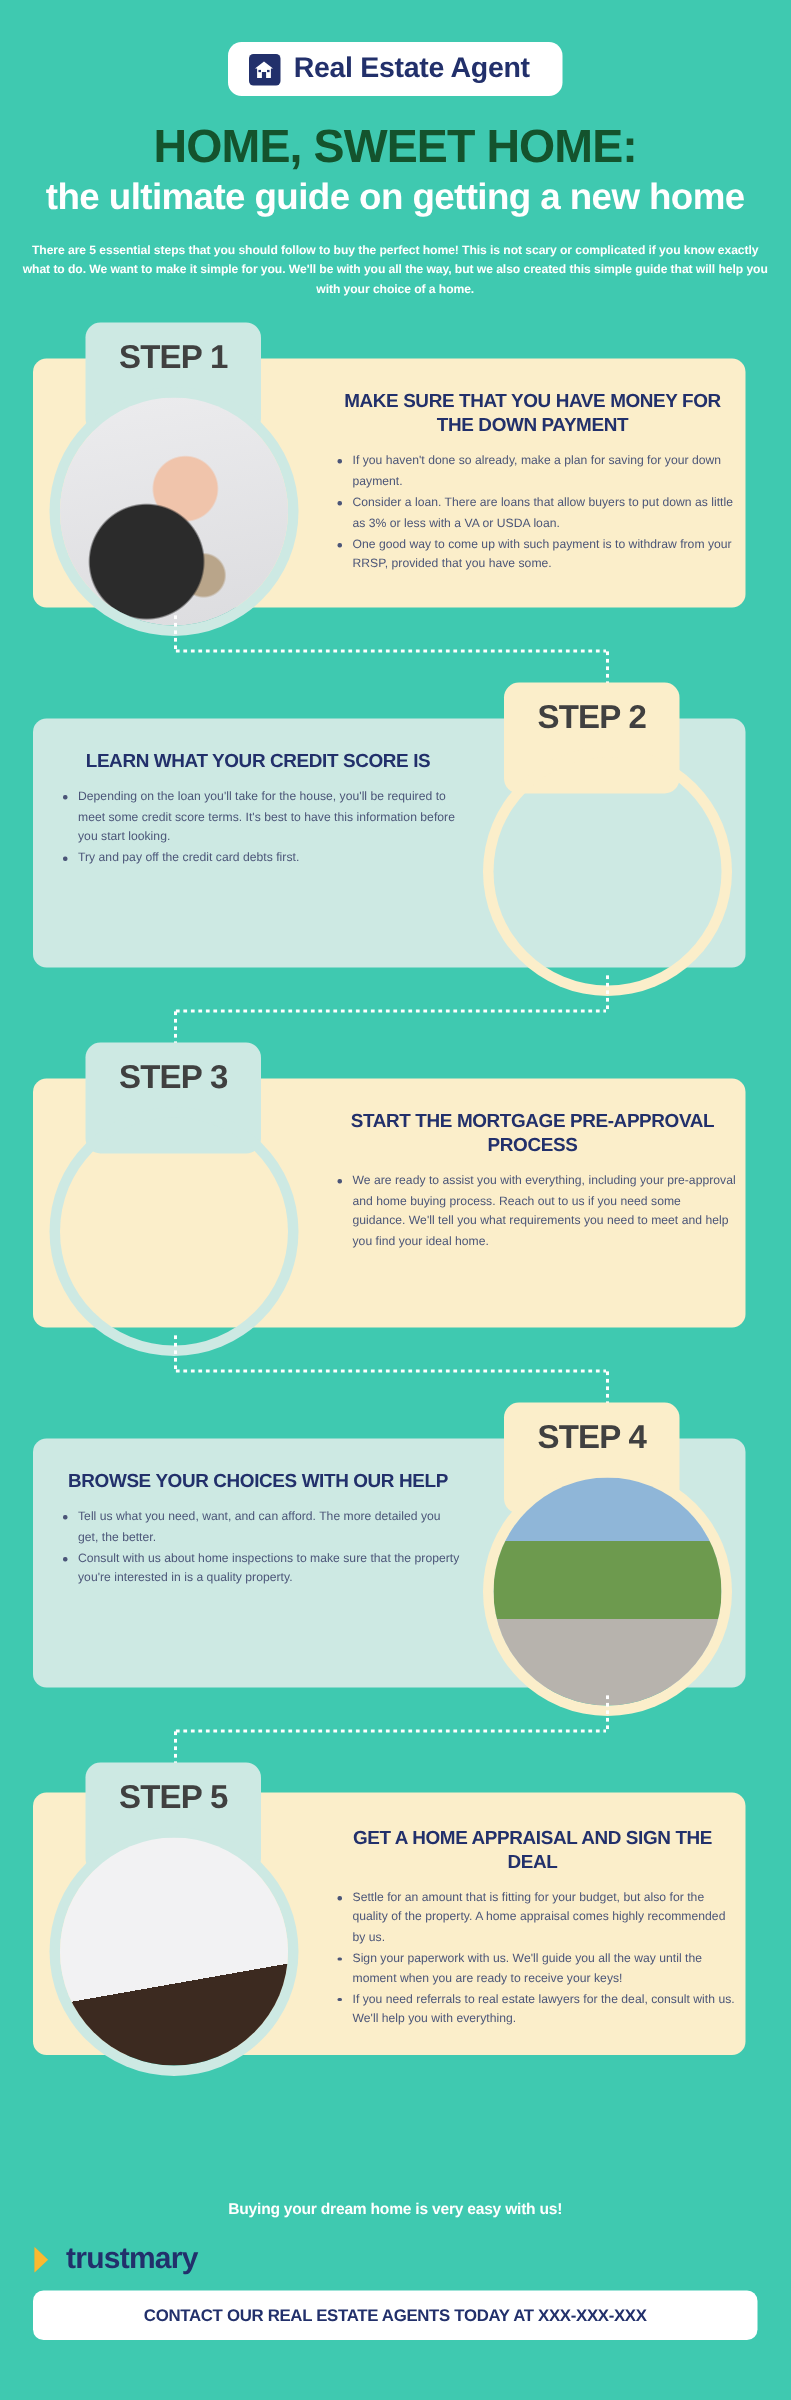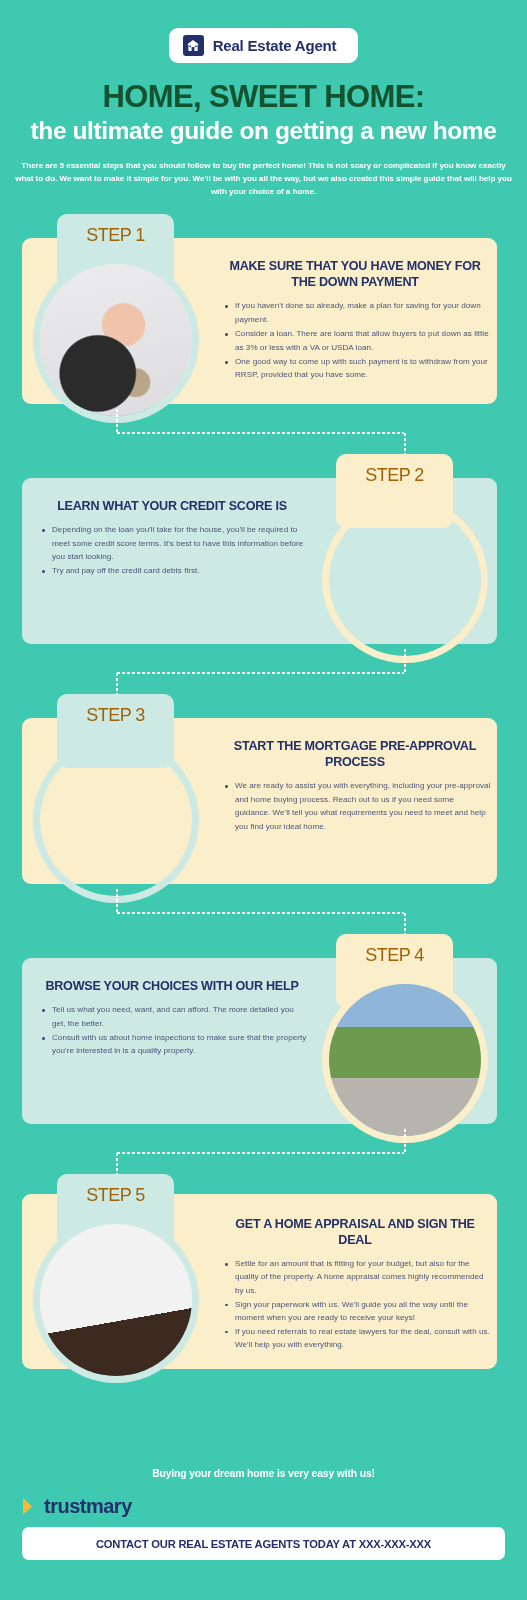--- a/index.html
+++ b/index.html
@@ -16,21 +16,21 @@
     display:inline-flex; align-items:center; gap:9px;
     background:#ffffff; border-radius:9px;
     padding:7px 22px 7px 14px;
   }
   .brand-icon {
     width:21px; height:21px; border-radius:3px;
     background:#22306B; display:flex; align-items:center; justify-content:center;
   }
   .brand-icon svg { display:block; }
   .brand-text {
-    font-size:15px; font-weight:bold; color:#22306B; letter-spacing:-0.2px;
+    font-size:19px; font-weight:bold; color:#22306B; letter-spacing:-0.2px;
   }
 
   .title-1 {
     margin-top:18px;
     font-size:31px; font-weight:bold; color:#14532d;
     letter-spacing:-0.6px; line-height:1.06;
   }
   .title-2 {
     margin-top:3px;
     font-size:24.5px; font-weight:bold; color:#fff;
@@ -61,21 +61,21 @@
   
   .tab {
     position:absolute; top:0; width:117px; height:74px;
     border-radius:10px;
     display:flex; justify-content:center;
     padding-top:12px;
   }
   .step.cream .tab { background:#CDE9E3; left:57px; }
   .step.mint  .tab { background:#FBEECA; right:74px; }
   .tab-label {
-    font-size:18px; font-weight:normal; color:#a16207;
+    font-size:22px; font-weight:bold; color:#404040;
     letter-spacing:-0.5px; line-height:1;
   }
 
   
   .photo {
     position:absolute; width:152px; height:152px; border-radius:50%;
     top:50px; overflow:hidden;
     box-shadow:0 0 0 7px rgba(205,233,227,0.95);
   }
   .step.cream .photo { left:40px; box-shadow:0 0 0 7px #CDE9E3; }

